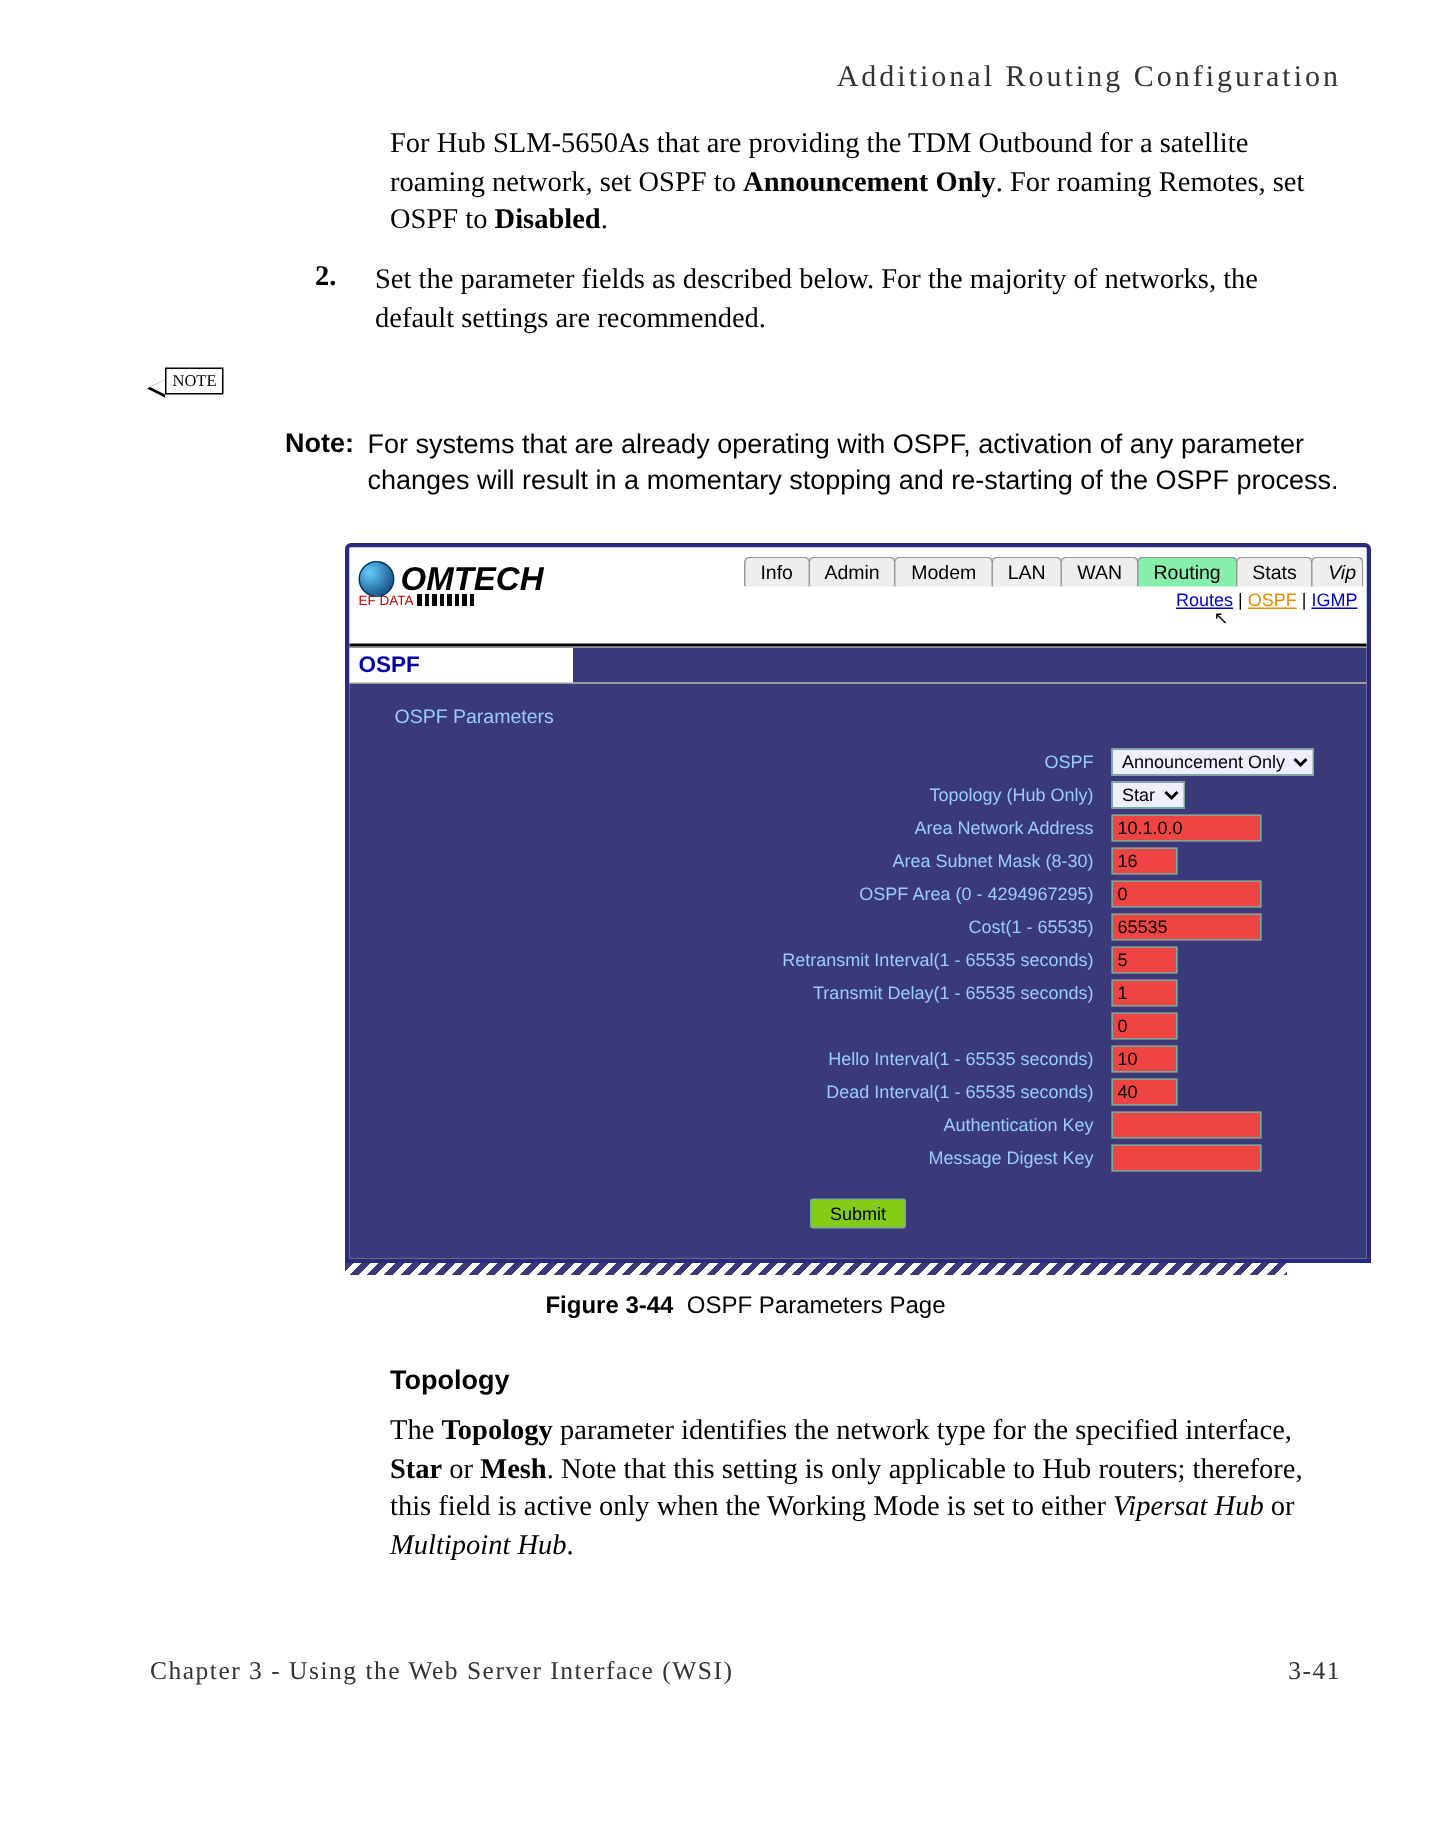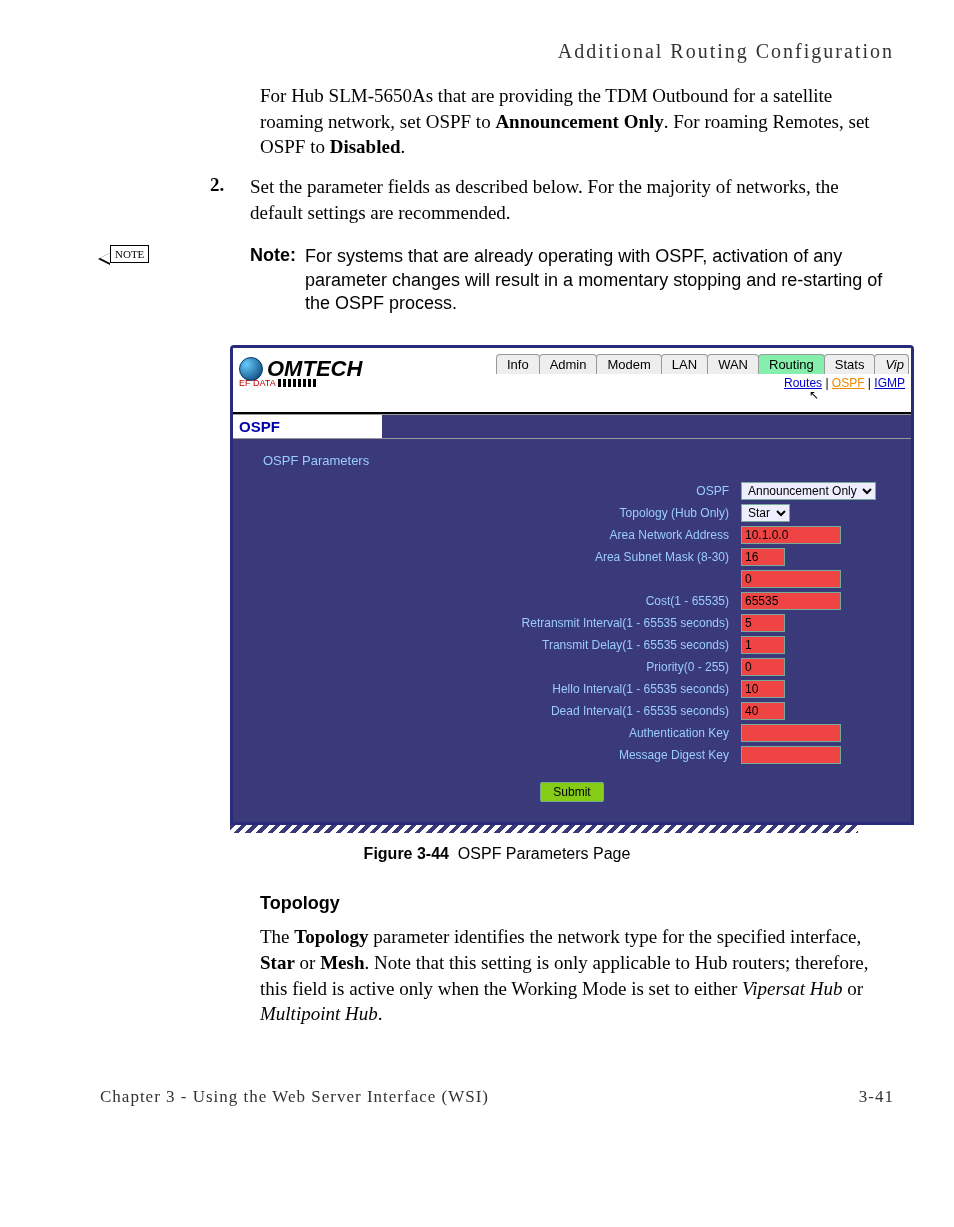--- a/index.html
+++ b/index.html
@@ -40,20 +40,21 @@
     flex-shrink: 0;
   }
   .step-text {
     font-size: 19px;
     line-height: 1.35;
   }
   .note-row {
     display: flex;
     align-items: flex-start;
     margin-bottom: 30px;
+    flex-direction: column;
   }
   .note-icon-box {
     width: 50px;
     flex-shrink: 0;
     margin-right: 10px;
     position: relative;
     height: 40px;
   }
   .note-box {
     border: 1px solid #000;
@@ -352,36 +353,36 @@
       </div>
       <div class="form-row">
         <label>Area Network Address</label>
         <div class="ctrl"><input type="text" value="10.1.0.0" style=""></div>
       </div>
       <div class="form-row">
         <label>Area Subnet Mask (8-30)</label>
         <div class="ctrl"><input class="small" type="text" value="16" style=""></div>
       </div>
       <div class="form-row">
+        <label>OSPF Area (0 - 4294967295)</label>
         <div class="ctrl"><input type="text" value="0" style=""></div>
       </div>
       <div class="form-row">
         <label>Cost(1 - 65535)</label>
         <div class="ctrl"><input type="text" value="65535" style=""></div>
       </div>
       <div class="form-row">
         <label>Retransmit Interval(1 - 65535 seconds)</label>
         <div class="ctrl"><input class="small" type="text" value="5" style=""></div>
       </div>
       <div class="form-row">
         <label>Transmit Delay(1 - 65535 seconds)</label>
         <div class="ctrl"><input class="small" type="text" value="1" style=""></div>
       </div>
       <div class="form-row">
-        <label>Priority(0 - 255)</label>
         <div class="ctrl"><input class="small" type="text" value="0" style=""></div>
       </div>
       <div class="form-row">
         <label>Hello Interval(1 - 65535 seconds)</label>
         <div class="ctrl"><input class="small" type="text" value="10" style=""></div>
       </div>
       <div class="form-row">
         <label>Dead Interval(1 - 65535 seconds)</label>
         <div class="ctrl"><input class="small" type="text" value="40" style=""></div>
       </div>

